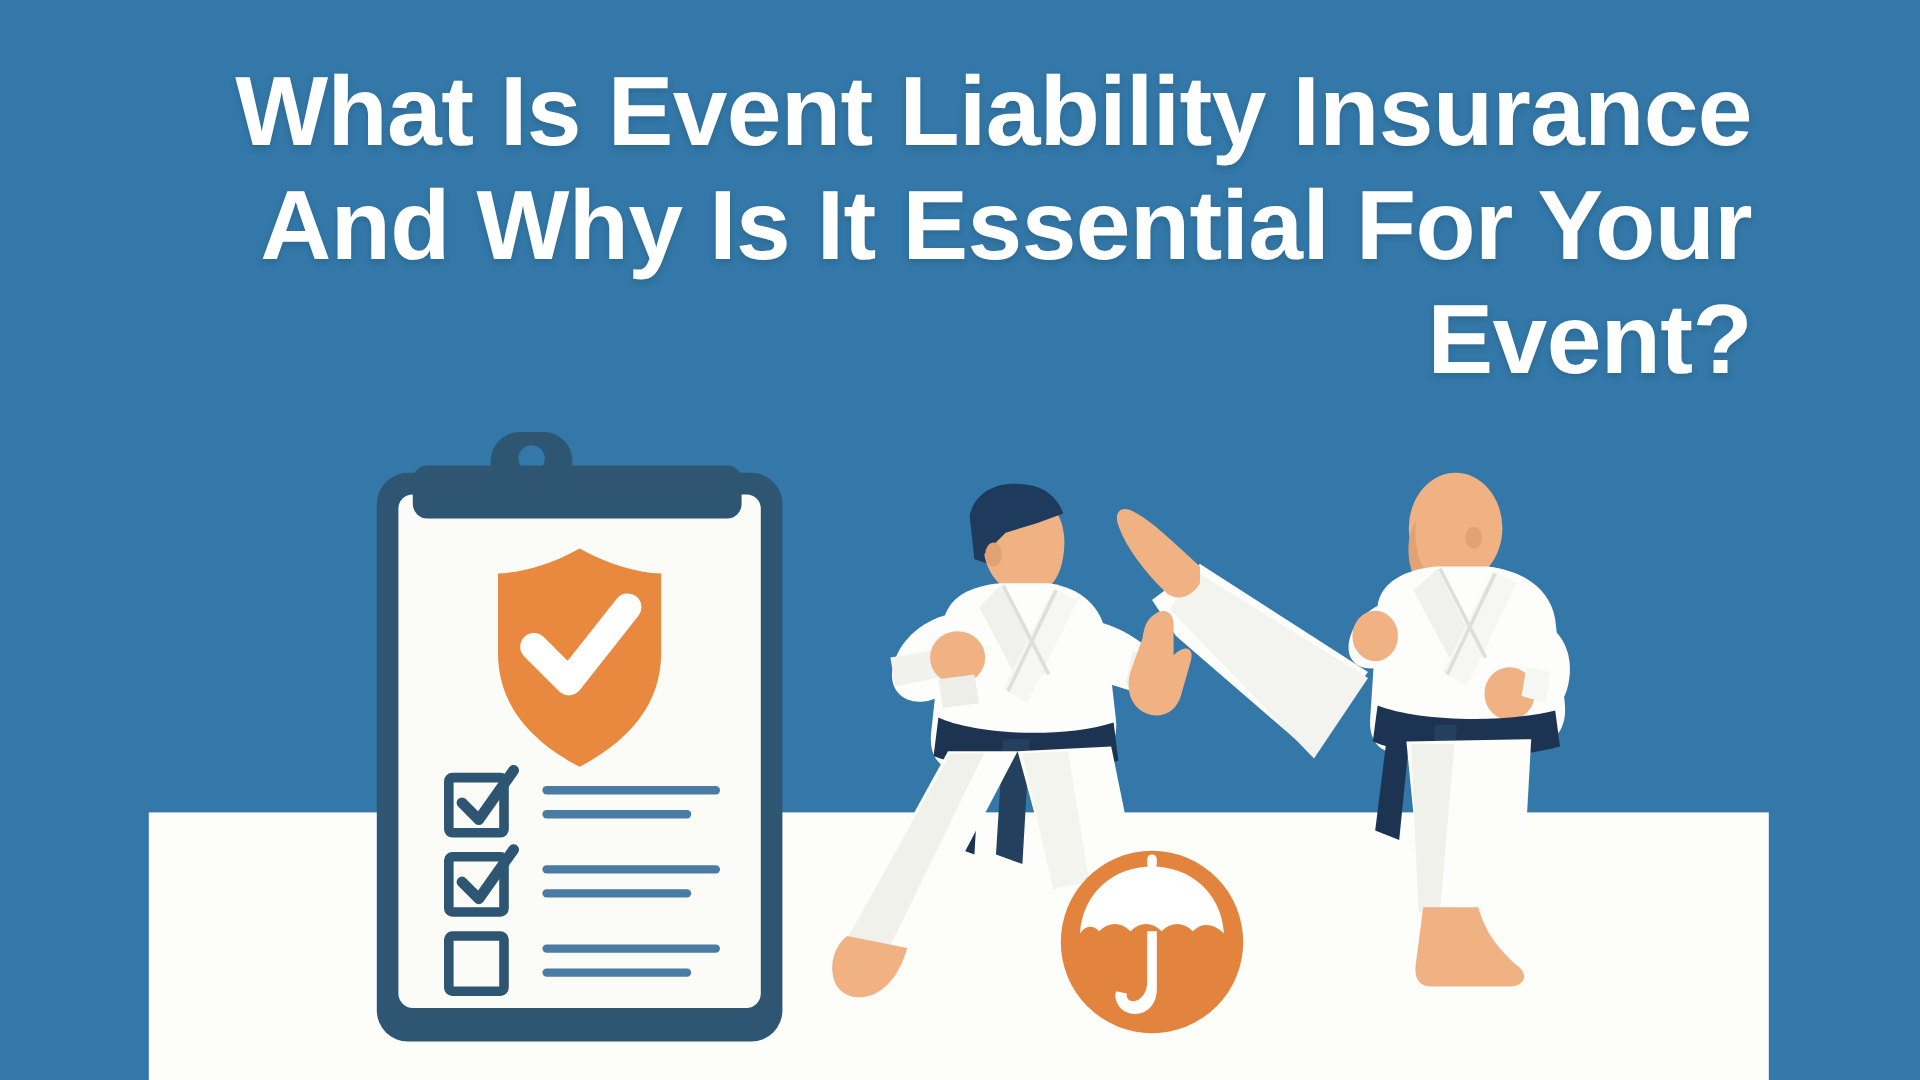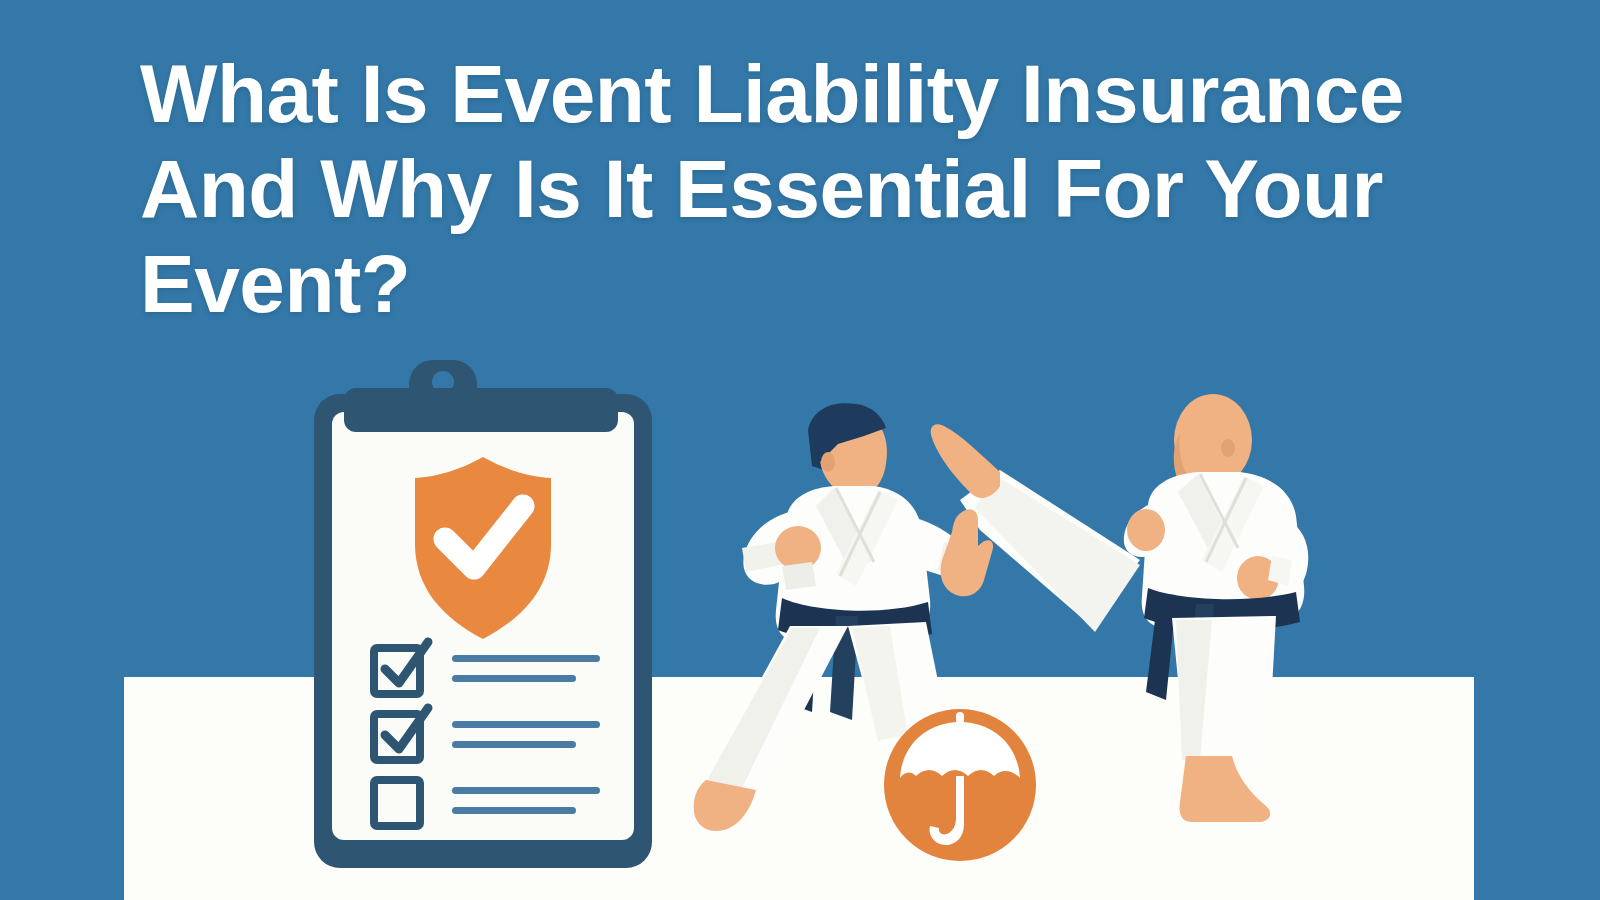--- a/index.html
+++ b/index.html
@@ -27,21 +27,21 @@
     top: 677px;
     width: 1350px;
     height: 223px;
     background: #fdfdfa;
   }
   .headline {
     position: absolute;
     left: 0;
     top: 46px;
     width: 1600px;
-    text-align: left;
+    text-align: right;
     color: #ffffff;
     font-family: "Liberation Sans", sans-serif;
     font-weight: 700;
     font-size: 82px;
     line-height: 95px;
     letter-spacing: -0.5px;
     white-space: pre-line;
     text-shadow: 0 2px 5px rgba(20,50,75,0.22);
     padding: 0 140px;
     box-sizing: border-box;

